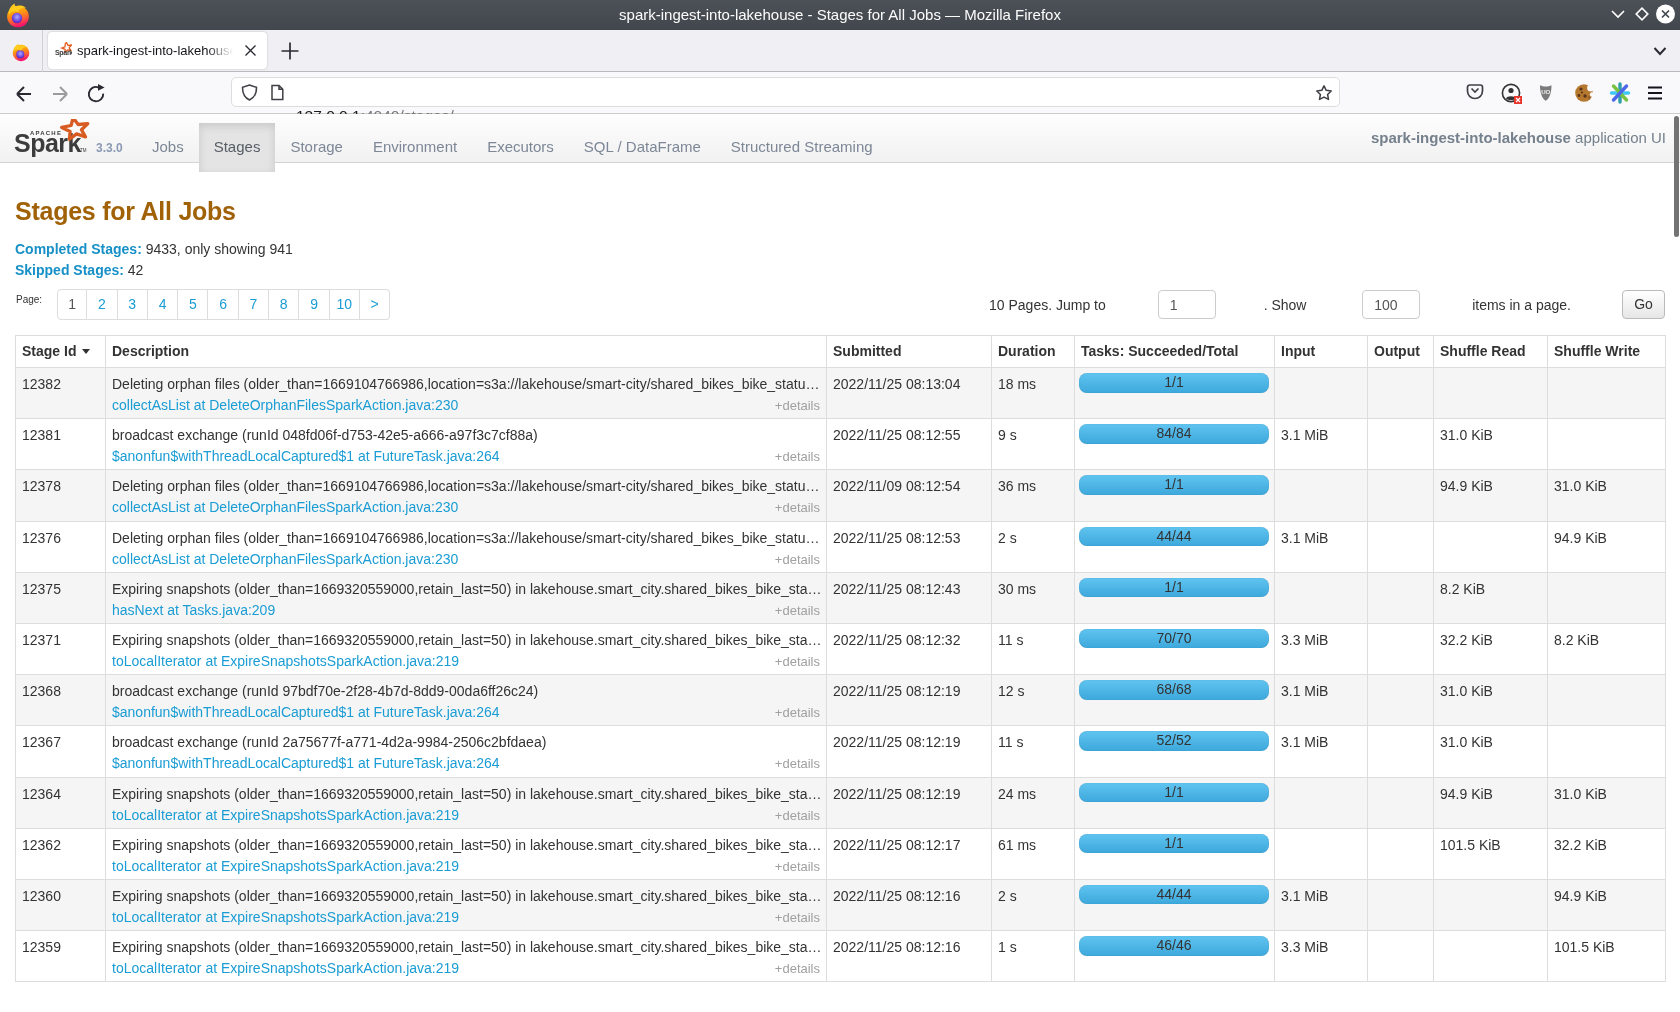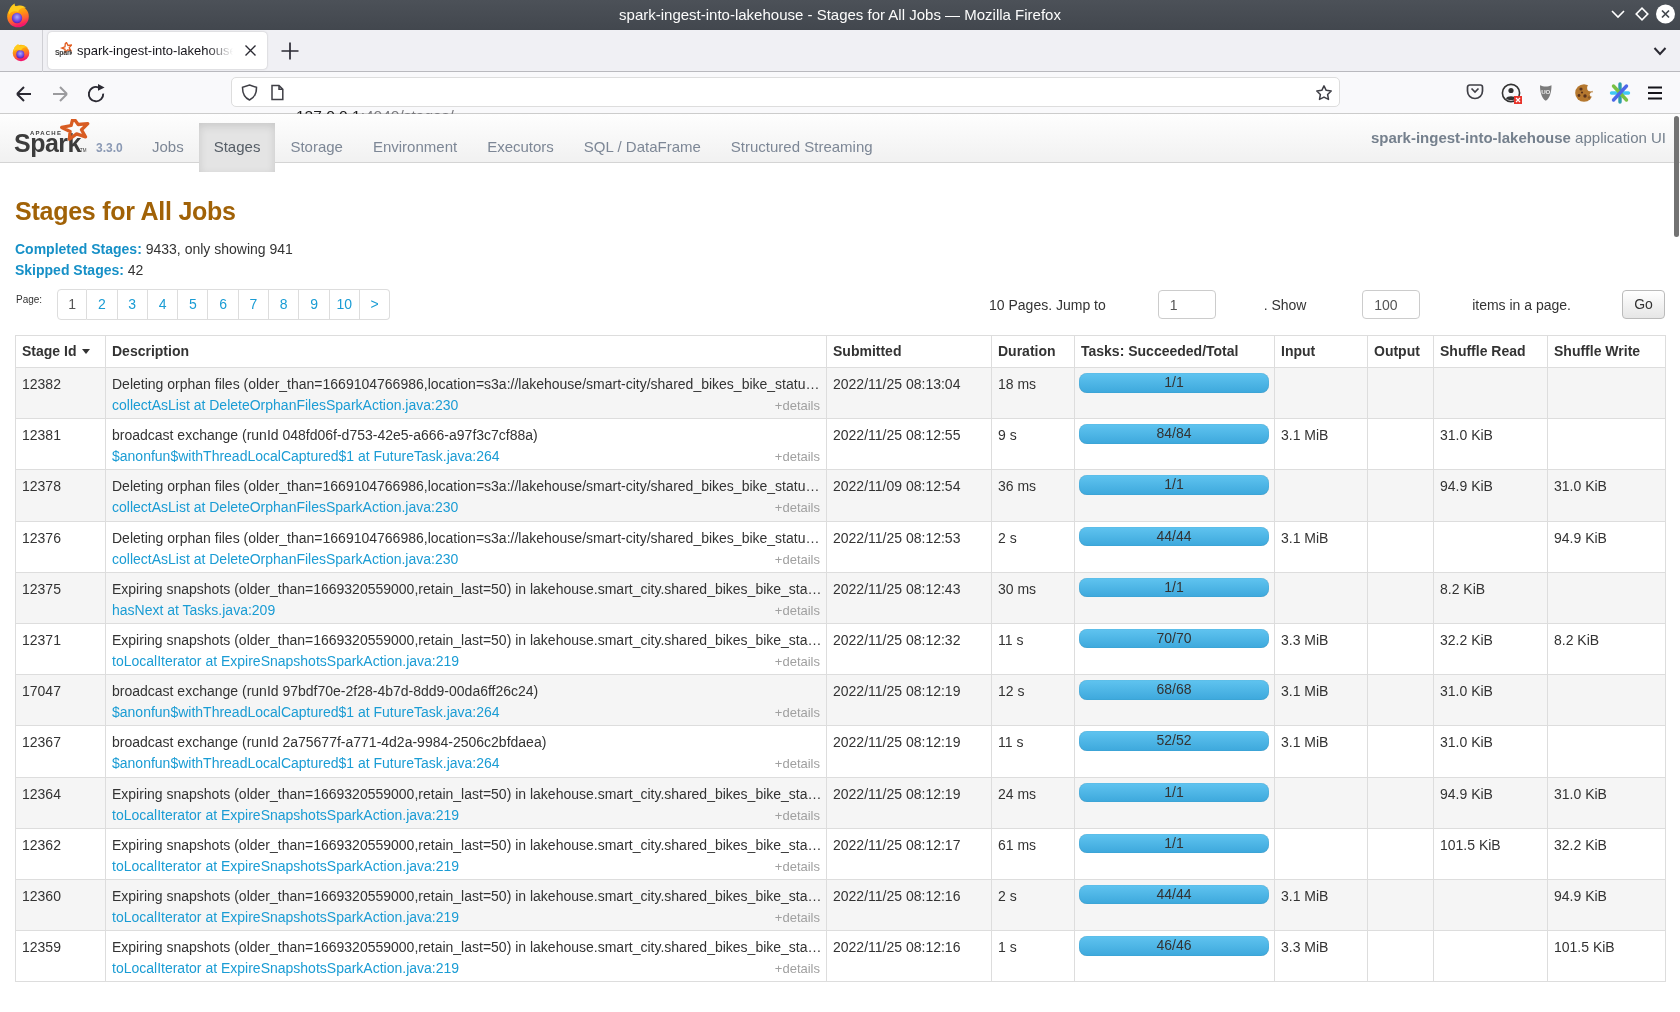--- a/index.html
+++ b/index.html
@@ -376,21 +376,21 @@
         <td>11 s</td>
         <td>
               <div class="pbar">70/70</div>
             </td>
         <td>3.3 MiB</td>
         <td></td>
         <td>32.2 KiB</td>
         <td>8.2 KiB</td>
       </tr>
       <tr class="odd">
-        <td>17047</td>
+        <td>12368</td>
         <td class="desc">
               <div class="l1">broadcast exchange (runId 97bdf70e-2f28-4b7d-8dd9-00da6ff26c24)</div>
               <div class="l2"><a>$anonfun$withThreadLocalCaptured$1 at FutureTask.java:264</a><span class="det">+details</span></div>
             </td>
         <td>2022/11/25 08:12:19</td>
         <td>12 s</td>
         <td>
               <div class="pbar">68/68</div>
             </td>
         <td>3.1 MiB</td>

